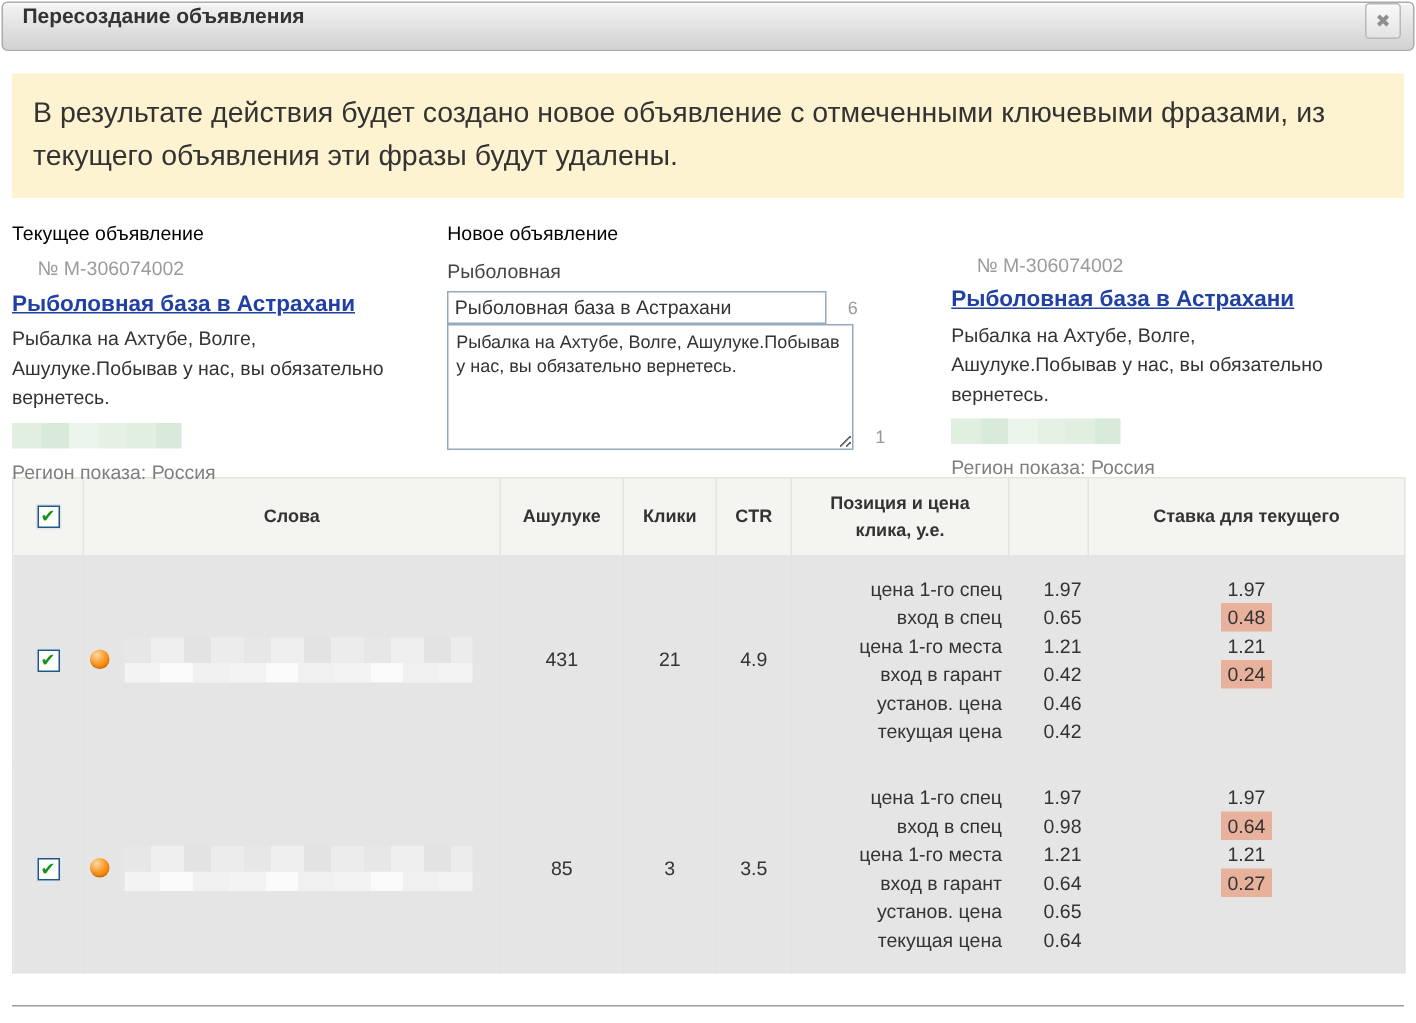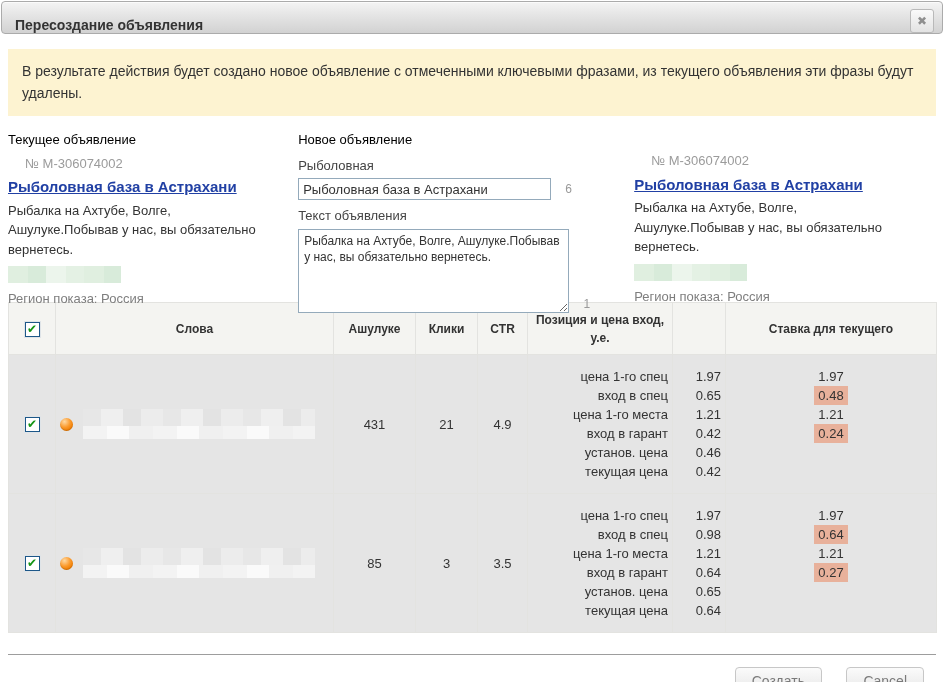--- a/index.html
+++ b/index.html
@@ -4,36 +4,36 @@
 <style>
   * { box-sizing: border-box; margin: 0; padding: 0; }
   html, body { width: 944px; height: 682px; background: #fff; overflow: hidden; }
   body { font-family: "Liberation Sans", sans-serif; color: #333; }
 
   
   .titlebar {
     margin: 1px 1px 0 1px; height: 33px;
     background: linear-gradient(#f4f4f4, #e4e4e4 45%, #d2d2d2);
     border: 1px solid #ababab; border-radius: 4px;
-    display: flex; align-items: flex-end; justify-content: space-between;
+    display: flex; align-items: flex-start; justify-content: space-between;
     padding: 0 8px 0 13px;
     box-shadow: inset 0 1px 0 #fbfbfb;
   }
   .titlebar .title { font-size: 14px; font-weight: bold; color: #333; }
   .close-btn {
     width: 24px; height: 24px; border: 1px solid #b9b9b9; border-radius: 3px;
     background: linear-gradient(#fafafa, #e3e3e3);
     color: #8f8f8f; font-size: 12px; font-weight: bold; line-height: 22px;
     text-align: center; cursor: pointer; font-family: "DejaVu Sans", sans-serif;
   }
 
   
   .notice {
     margin: 15px 8px 14px 8px; padding: 12px 14px;
-    background: #fdf3d1; color: #333; font-size: 14px; line-height: 1.55;
+    background: #fdf3d1; color: #333; font-size: 19px; line-height: 1.55;
   }
 
   
   .columns { display: flex; align-items: flex-start; margin: 0 8px; height: 172px; }
   .col { font-size: 13px; line-height: 1.5; }
   .col-current { width: 282px; }
   .col-form    { width: 292px; margin-left: 12px; }
   .col-preview { width: 306px; margin-left: 44px; padding-top: 21px; }
 
   .col-heading { font-size: 13px; font-weight: normal; color: #000; margin-bottom: 4px; }
@@ -141,21 +141,20 @@
       <div class="ad-region">Регион показа: Россия</div>
     </div>
 
     <div class="col col-form">
       <div class="col-heading">Новое объявление</div>
       <div class="field-label">Рыболовная</div>
       <div class="input-row">
         <input class="title-input" type="text" value="Рыболовная база в Астрахани" style="">
         <span class="counter">6</span>
       </div>
-      <div class="field-label">Текст объявления</div>
       <div class="ta-row">
         <textarea class="text-area" style="">Рыбалка на Ахтубе, Волге, Ашулуке.Побывав у нас, вы обязательно вернетесь.</textarea>
         <span class="counter">1</span>
       </div>
     </div>
 
     <div class="col col-preview">
       <div class="ad-number">№ М-306074002</div>
       <a class="ad-link" href="#">Рыболовная база в Астрахани</a>
       <div class="ad-body">Рыбалка на Ахтубе, Волге, Ашулуке.Побывав у нас, вы обязательно вернетесь.</div>
@@ -177,21 +176,21 @@
     </colgroup>
     <thead>
       <tr>
         <th>
           <span class="checkbox">✔</span>
         </th>
         <th>Слова</th>
         <th>Ашулуке</th>
         <th>Клики</th>
         <th>CTR</th>
-        <th>Позиция и цена вход, у.е.</th>
+        <th>Позиция и цена клика, у.е.</th>
         <th></th>
         <th>Ставка для текущего</th>
       </tr>
     </thead>
     <tbody>
 
       <tr>
         <td class="c-center">
           <span class="checkbox">✔</span>
         </td>

